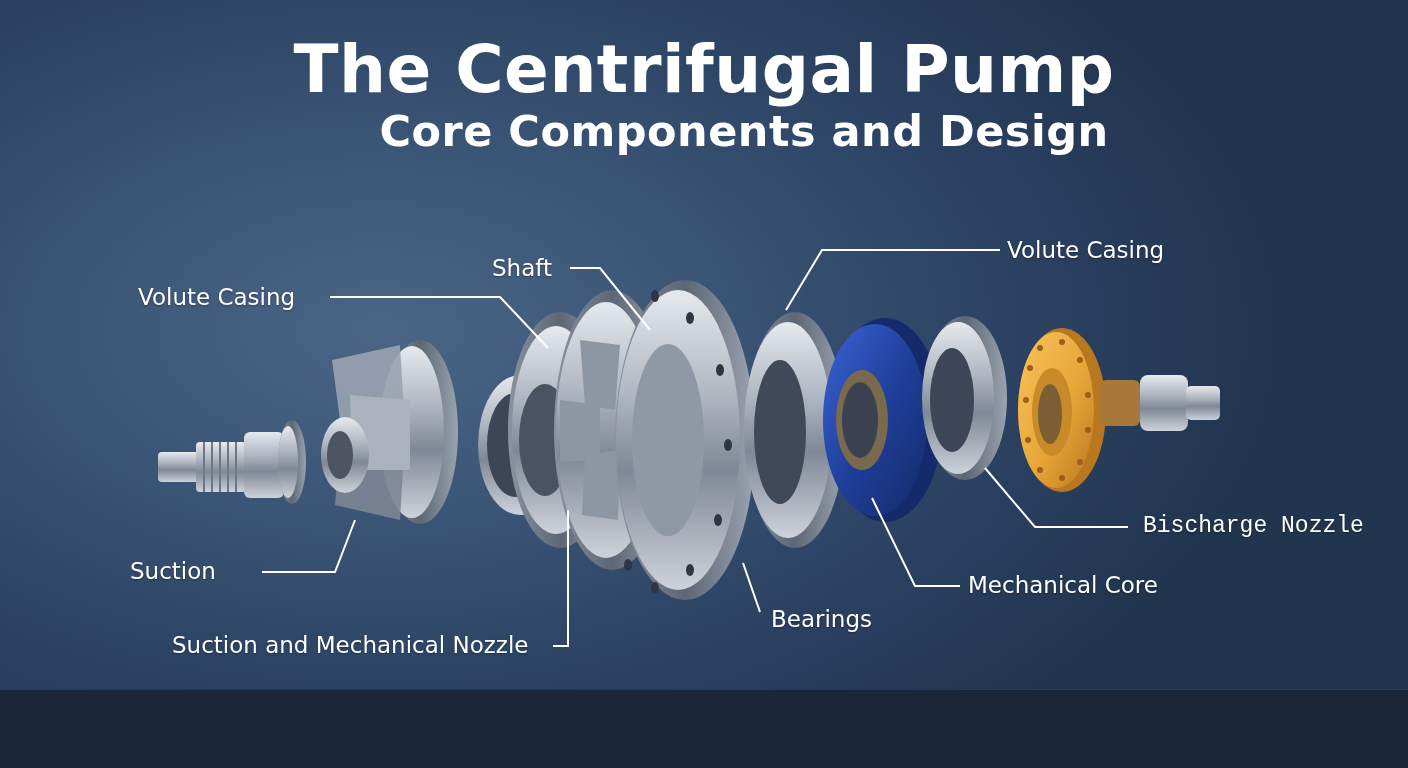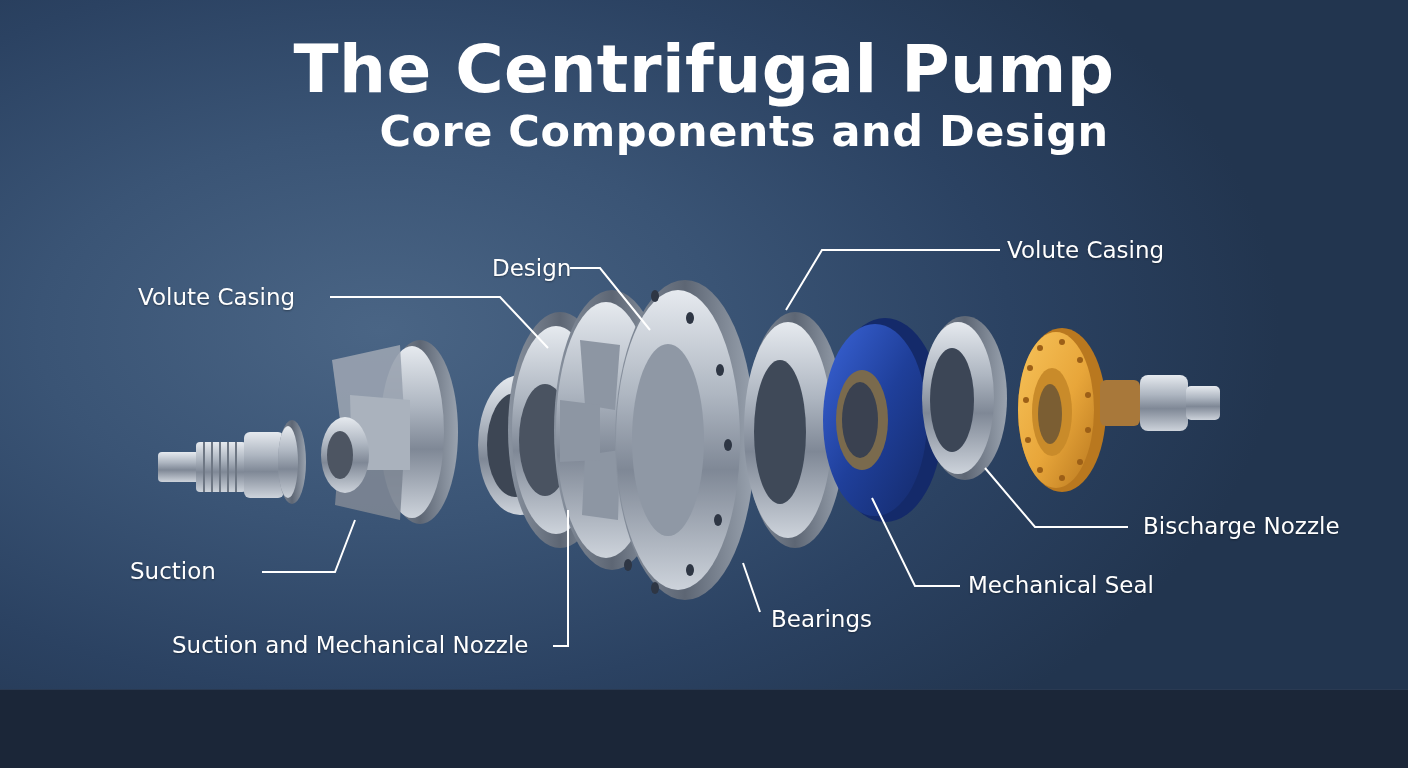--- a/index.html
+++ b/index.html
@@ -161,19 +161,19 @@
     <polyline points="1000,250 822,250 786,310"></polyline>
     <polyline points="262,572 335,572 355,520"></polyline>
     <polyline points="553,646 568,646 568,510"></polyline>
     <line x1="743" y1="563" x2="760" y2="612"></line>
     <polyline points="960,586 915,586 872,498"></polyline>
     <polyline points="1128,527 1035,527 985,468"></polyline>
   </g>
 </svg>
 
 <div class="label" style="left:138px; top:283px;">Volute Casing</div>
-<div class="label" style="left:492px; top:254px;">Design</div>
+<div class="label" style="left:492px; top:254px;">Shaft</div>
 <div class="label" style="left:1007px; top:236px;">Volute Casing</div>
 <div class="label" style="left:130px; top:557px;">Suction</div>
 <div class="label" style="left:172px; top:631px;">Suction and Mechanical Nozzle</div>
 <div class="label" style="left:771px; top:605px;">Bearings</div>
-<div class="label" style="left:968px; top:571px;">Mechanical Seal</div>
-<div class="label" style="left:1143px; top:512px;">Bischarge Nozzle</div>
+<div class="label" style="left:968px; top:571px;">Mechanical Core</div>
+<div class="label" style="left:1143px; top:512px;font-family:Liberation Mono, monospace;">Bischarge Nozzle</div>
 
 </body></html>

